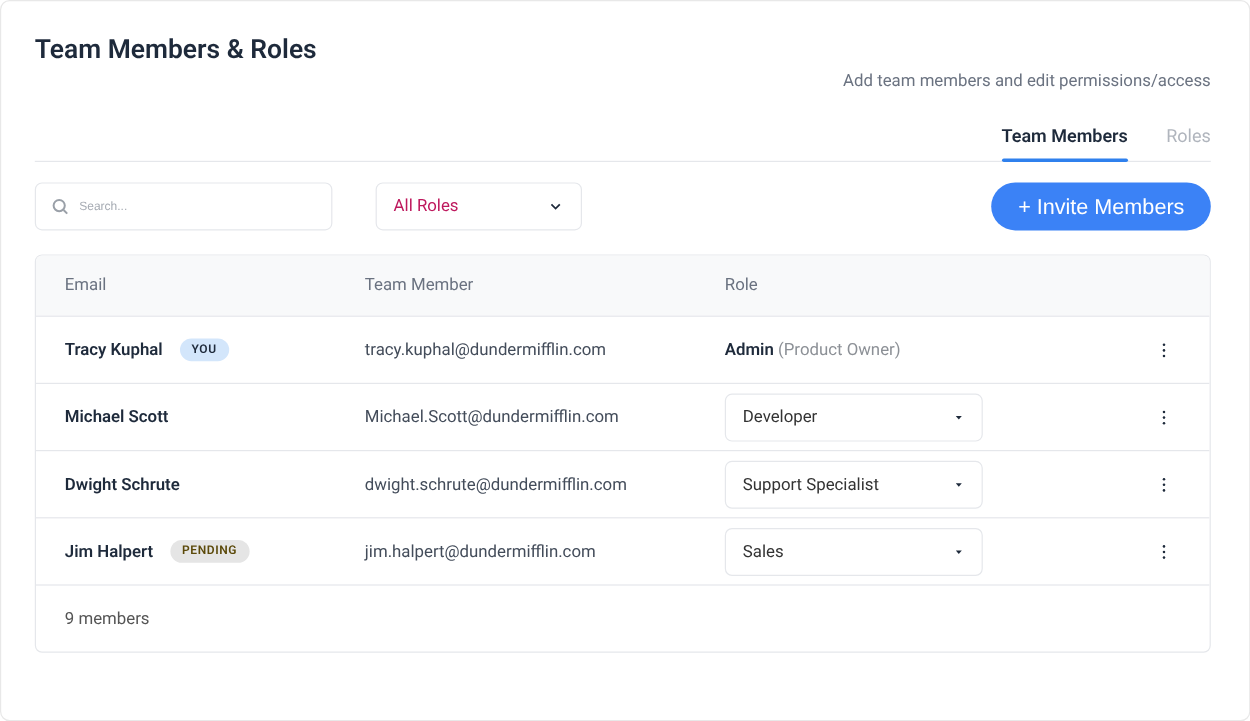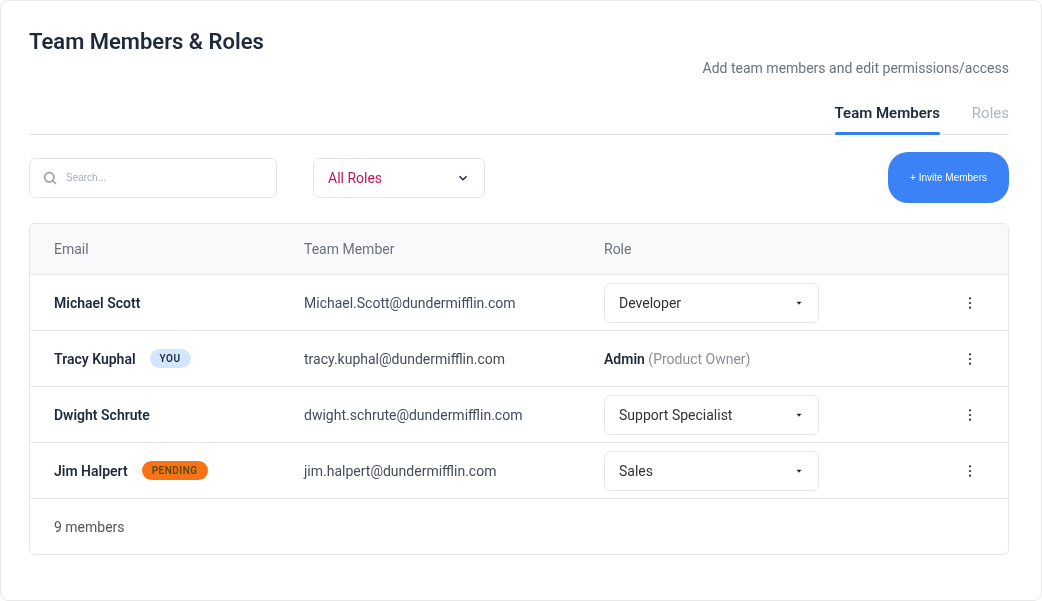--- a/index.html
+++ b/index.html
@@ -90,23 +90,23 @@
     cursor: pointer;
     color: #be185d;
     margin-left: 20px;
   }
   .spacer { flex: 1; }
   .invite-btn {
     background: #3b82f6;
     color: #fff;
     border: none;
     border-radius: 20px;
-    height: 51px;
+    height: 40px;
     padding: 0 22px;
-    font-size: 10px;
+    font-size: 18px;
     font-weight: 500;
     cursor: pointer;
   }
   .table {
     border: 1px solid #e5e7eb;
     border-radius: 6px;
     overflow: hidden;
   }
   .thead, .trow, .tfoot {
     display: grid;
@@ -143,21 +143,21 @@
     font-weight: 600;
   }
   .badge {
     font-size: 10px;
     font-weight: 600;
     letter-spacing: 0.5px;
     padding: 4px 10px;
     border-radius: 12px;
   }
   .badge-you { background: #d3e6fb; color: #1e2a3b; }
-  .badge-pending { background: #f97316; color: #5c4a0a; }
+  .badge-pending { background: #e5e5e5; color: #5c4a0a; }
   .email-cell { color: #434c5a; }
   .role-cell .role-strong { font-weight: 600; color: #1e2a3b; }
   .role-cell .role-detail { color: #8c9096; }
   .role-select {
     display: flex;
     align-items: center;
     justify-content: space-between;
     border: 1px solid #e5e7eb;
     border-radius: 6px;
     height: 40px;
@@ -216,20 +216,39 @@
 
     <button class="invite-btn">+ Invite Members</button>
   </div>
 
   <div class="table">
     <div class="thead">
       <div>Email</div>
       <div>Team Member</div>
       <div>Role</div>
       <div></div>
+    </div>
+
+    <div class="trow">
+      <div class="name-cell">
+        <span>Tracy Kuphal</span>
+        <span class="badge badge-you">YOU</span>
+      </div>
+      <div class="email-cell">tracy.kuphal@dundermifflin.com</div>
+      <div class="role-cell">
+        <span class="role-strong">Admin</span>
+        <span class="role-detail">(Product Owner)</span>
+      </div>
+      <button class="more-btn">
+        <svg class="dots" viewBox="0 0 24 24" fill="#1e2a3b">
+          <circle cx="12" cy="5" r="1.6"></circle>
+            <circle cx="12" cy="12" r="1.6"></circle>
+            <circle cx="12" cy="19" r="1.6"></circle>
+        </svg>
+      </button>
     </div>
 
     <div class="trow">
       <div class="name-cell">
         <span>Michael Scott</span>
       </div>
       <div class="email-cell">Michael.Scott@dundermifflin.com</div>
       <div class="role-cell">
         <div class="role-select">
           <span>Developer</span>
@@ -242,39 +261,20 @@
         <svg class="dots" viewBox="0 0 24 24" fill="#1e2a3b">
           <circle cx="12" cy="5" r="1.6"></circle>
             <circle cx="12" cy="12" r="1.6"></circle>
             <circle cx="12" cy="19" r="1.6"></circle>
         </svg>
       </button>
     </div>
 
     <div class="trow">
       <div class="name-cell">
-        <span>Tracy Kuphal</span>
-        <span class="badge badge-you">YOU</span>
-      </div>
-      <div class="email-cell">tracy.kuphal@dundermifflin.com</div>
-      <div class="role-cell">
-        <span class="role-strong">Admin</span>
-        <span class="role-detail">(Product Owner)</span>
-      </div>
-      <button class="more-btn">
-        <svg class="dots" viewBox="0 0 24 24" fill="#1e2a3b">
-          <circle cx="12" cy="5" r="1.6"></circle>
-            <circle cx="12" cy="12" r="1.6"></circle>
-            <circle cx="12" cy="19" r="1.6"></circle>
-        </svg>
-      </button>
-    </div>
-
-    <div class="trow">
-      <div class="name-cell">
         <span>Dwight Schrute</span>
       </div>
       <div class="email-cell">dwight.schrute@dundermifflin.com</div>
       <div class="role-cell">
         <div class="role-select">
           <span>Support Specialist</span>
           <svg class="chev-sm" viewBox="0 0 24 24" fill="#1e2a3b">
               <polygon points="6,9 18,9 12,16"></polygon>
             </svg>
         </div>

